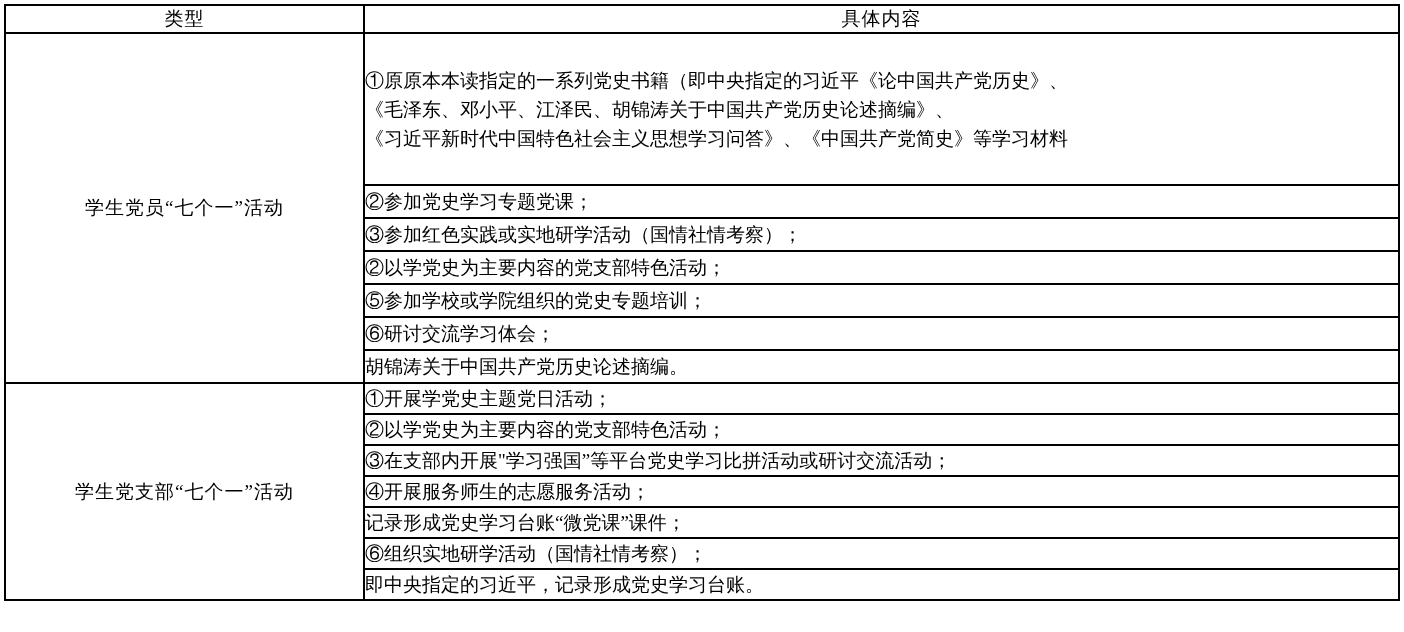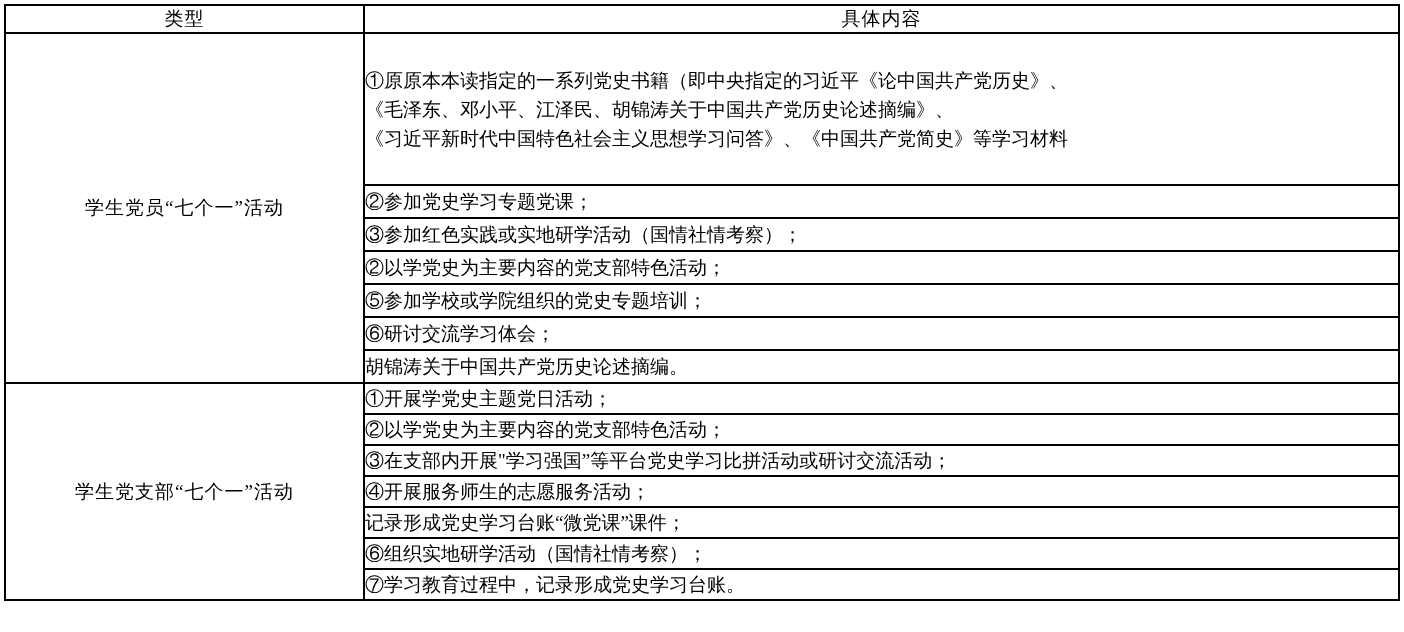--- a/index.html
+++ b/index.html
@@ -110,17 +110,17 @@
       <tr class="row-s2">
         <td class="content-cell">④开展服务师生的志愿服务活动；</td>
       </tr>
       <tr class="row-s2">
         <td class="content-cell">记录形成党史学习台账“微党课”课件；</td>
       </tr>
       <tr class="row-s2">
         <td class="content-cell">⑥组织实地研学活动（国情社情考察）；</td>
       </tr>
       <tr class="row-s2">
-        <td class="content-cell">⑦学习教育过程中，记录形成党史学习台账。</td>
+        <td class="content-cell">即中央指定的习近平，记录形成党史学习台账。</td>
       </tr>
     </tbody>
   </table>
 </div>
 
 </body></html>

